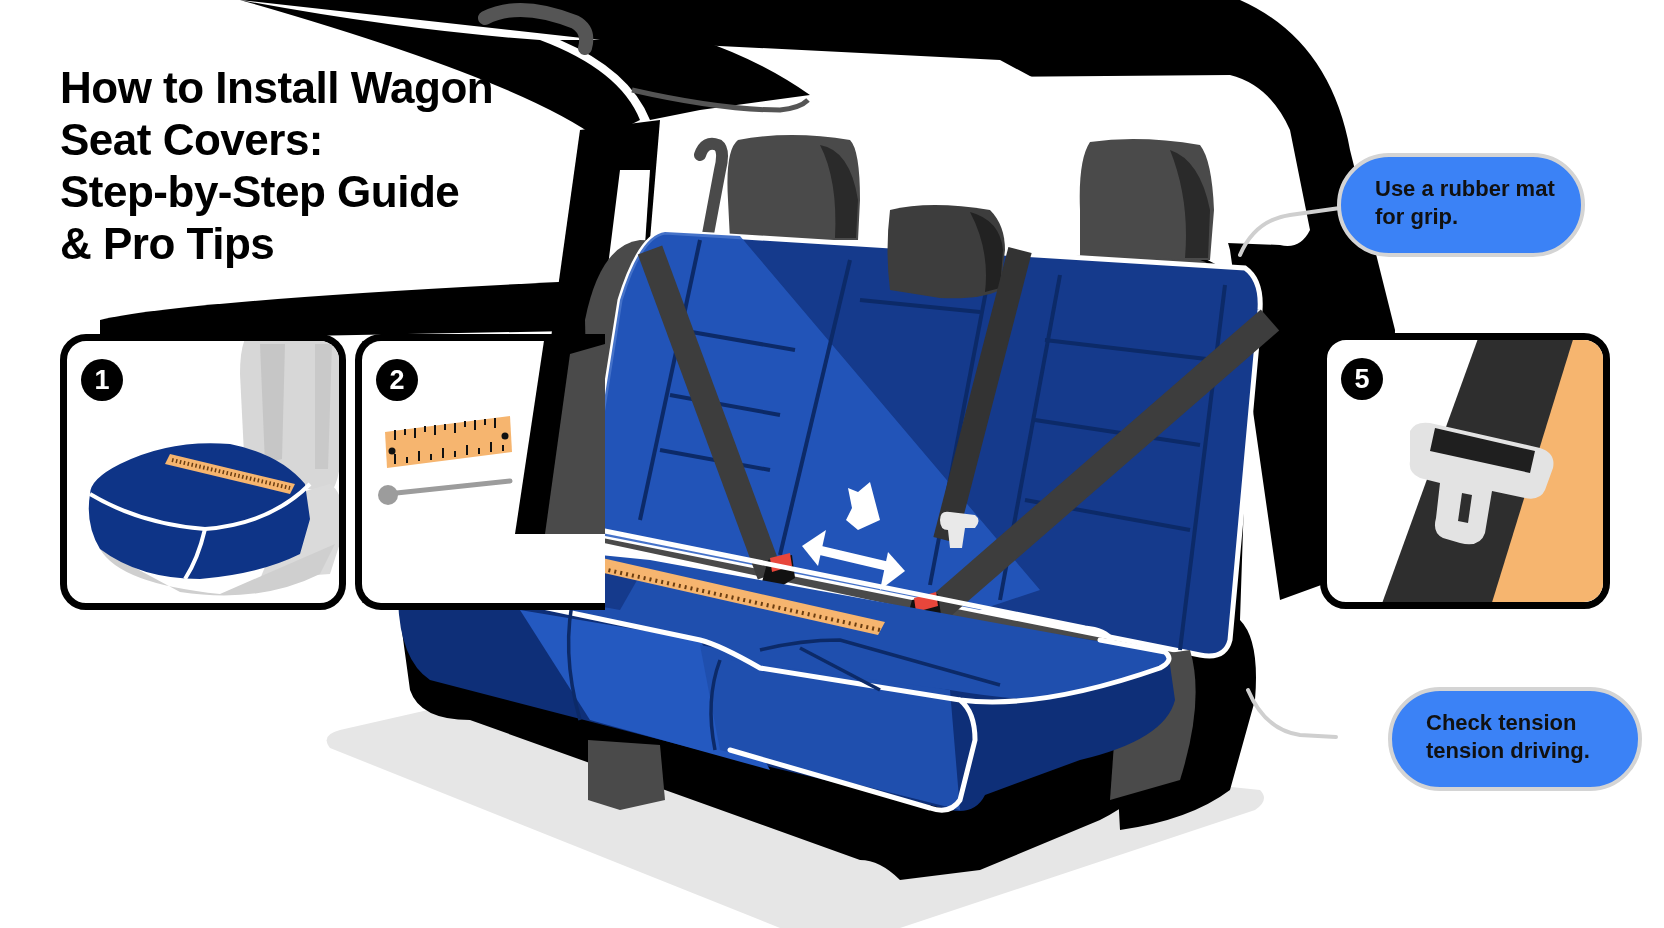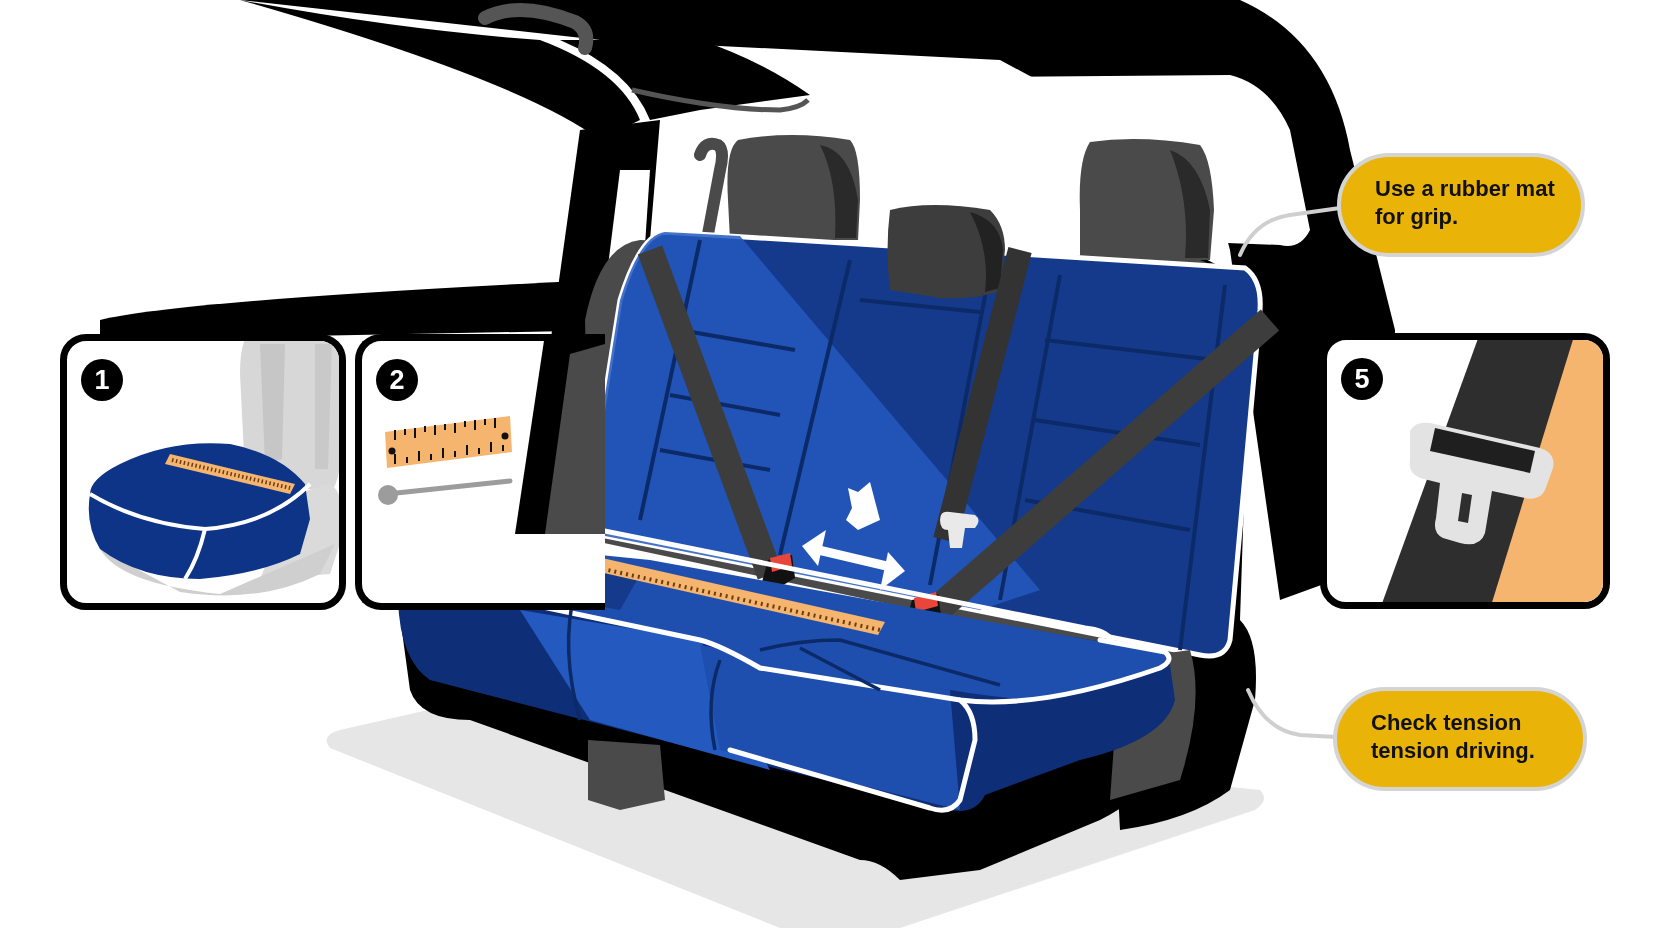--- a/index.html
+++ b/index.html
@@ -14,21 +14,21 @@
   .title span { display: block; }
   .panel {
     position: absolute; background: #fff; border: 7px solid #000; border-radius: 26px; overflow: hidden; box-sizing: border-box;
   }
   .badge {
     position: absolute; left: 14px; top: 18px; width: 42px; height: 42px; border-radius: 50%;
     background: #000; color: #fff; font-weight: 700; font-size: 27px; line-height: 42px; text-align: center;
     font-family: "Liberation Sans", "DejaVu Sans", sans-serif;
   }
   .callout {
-    position: absolute; background: #eab308; border: 4px solid #d4d4d4; border-radius: 60px; box-sizing: border-box;
+    position: absolute; background: #3b82f6; border: 4px solid #d4d4d4; border-radius: 60px; box-sizing: border-box;
     font-family: "Liberation Sans", "DejaVu Sans", sans-serif; font-weight: 700; font-size: 22px; line-height: 28px; color: #111;
     padding: 18px 20px 18px 34px;
   }
   .callout span { display: block; }
 </style>
 </head>
 <body>
 
 <div class="scene">
 
@@ -127,20 +127,26 @@
       <path d="M760 650 Q800 640 840 640 L1000 685"></path>
       <path d="M800 648 L880 690"></path>
     </g>
 
     <g>
       <path d="M580 553 L885 622 L878 635 L573 566 Z" fill="#f6b56f"></path>
       <path d="M585 565 L880 630" stroke="#6b3d10" stroke-width="4" stroke-dasharray="2 4"></path>
     </g>
   </svg>
 
+  <h1 class="title">
+    <span>How to Install Wagon</span>
+    <span>Seat Covers:</span>
+    <span>Step-by-Step Guide</span>
+    <span>&amp; Pro Tips</span>
+  </h1>
 
   <div class="panel" style="left:60px; top:334px; width:286px; height:276px;">
     <svg width="286" height="276" viewBox="0 0 286 276" style="position:absolute; left:-7px; top:-7px;">
 
       <path d="M188 0 L270 0 Q285 10 283 60 L280 130 Q278 150 270 160 L185 140 L180 40 Q180 10 188 0 Z" fill="#d7d7d7"></path>
       <path d="M200 10 L225 10 L222 125 L205 130 Z" fill="#c6c6c6"></path>
       <path d="M255 10 L272 10 L268 135 L255 135 Z" fill="#c9c9c9"></path>
       <path d="M270 150 Q286 160 283 200 L270 240 L200 245 L235 160 Z" fill="#dadada"></path>
       <path d="M40 215 Q60 250 160 260 L275 210 L260 240 Q200 270 120 258 Z" fill="#cfcfcf"></path>
 
@@ -205,18 +211,18 @@
 
   <svg class="scene" viewBox="0 0 1664 928" style="pointer-events:none;">
     <path d="M1340 208 L1290 215 Q1255 220 1240 255" fill="none" stroke="#cfcfcf" stroke-width="4" stroke-linecap="round"></path>
     <path d="M1336 737 L1300 735 Q1265 730 1248 690" fill="none" stroke="#cfcfcf" stroke-width="4" stroke-linecap="round"></path>
   </svg>
 
   <div class="callout" style="left:1337px; top:153px; width:248px; height:104px;">
     <span>Use a rubber mat</span>
     <span>for grip.</span>
   </div>
-  <div class="callout" style="left:1333px; top:687px; width:254px; height:104px;">
+  <div class="callout" style="left:1388px; top:687px; width:254px; height:104px;">
     <span>Check tension</span>
     <span>tension driving.</span>
   </div>
 
 </div>
 
 </body></html>

